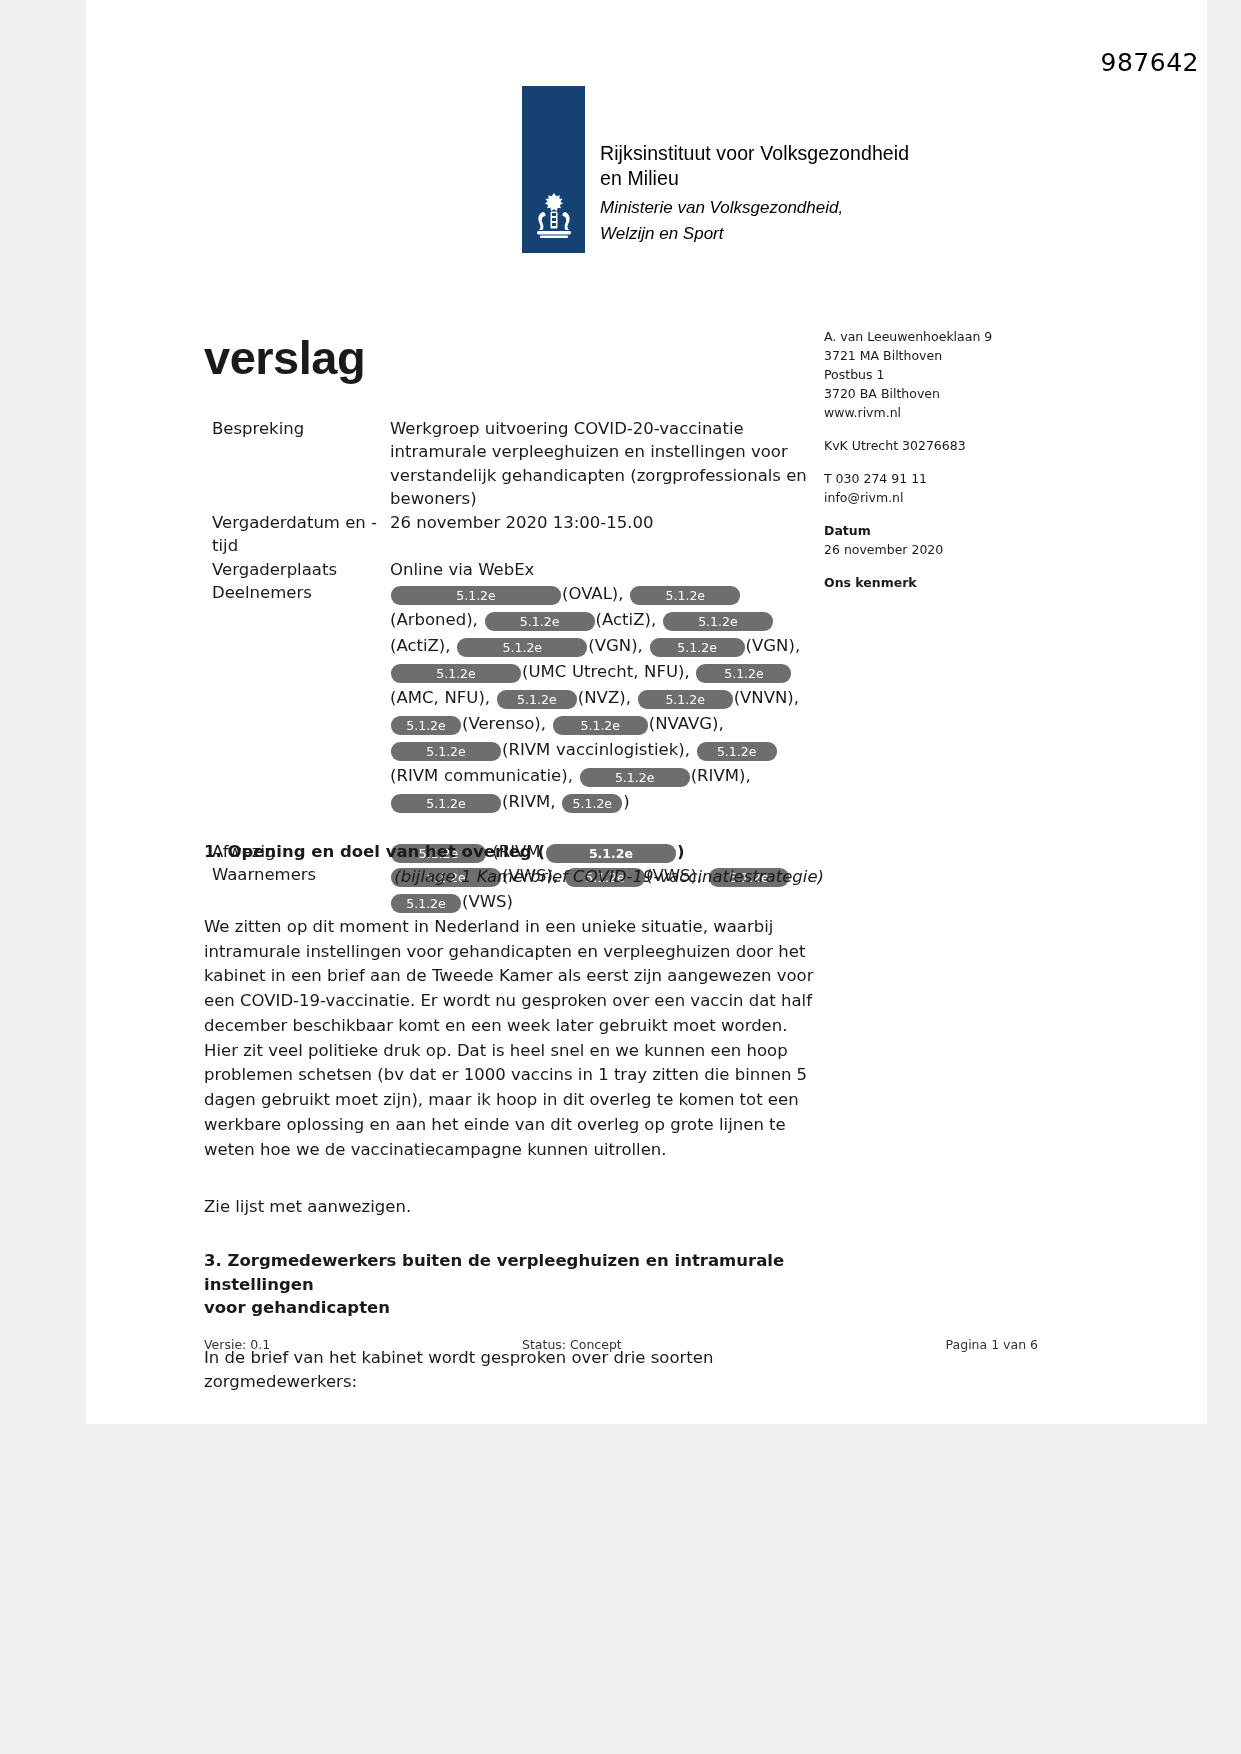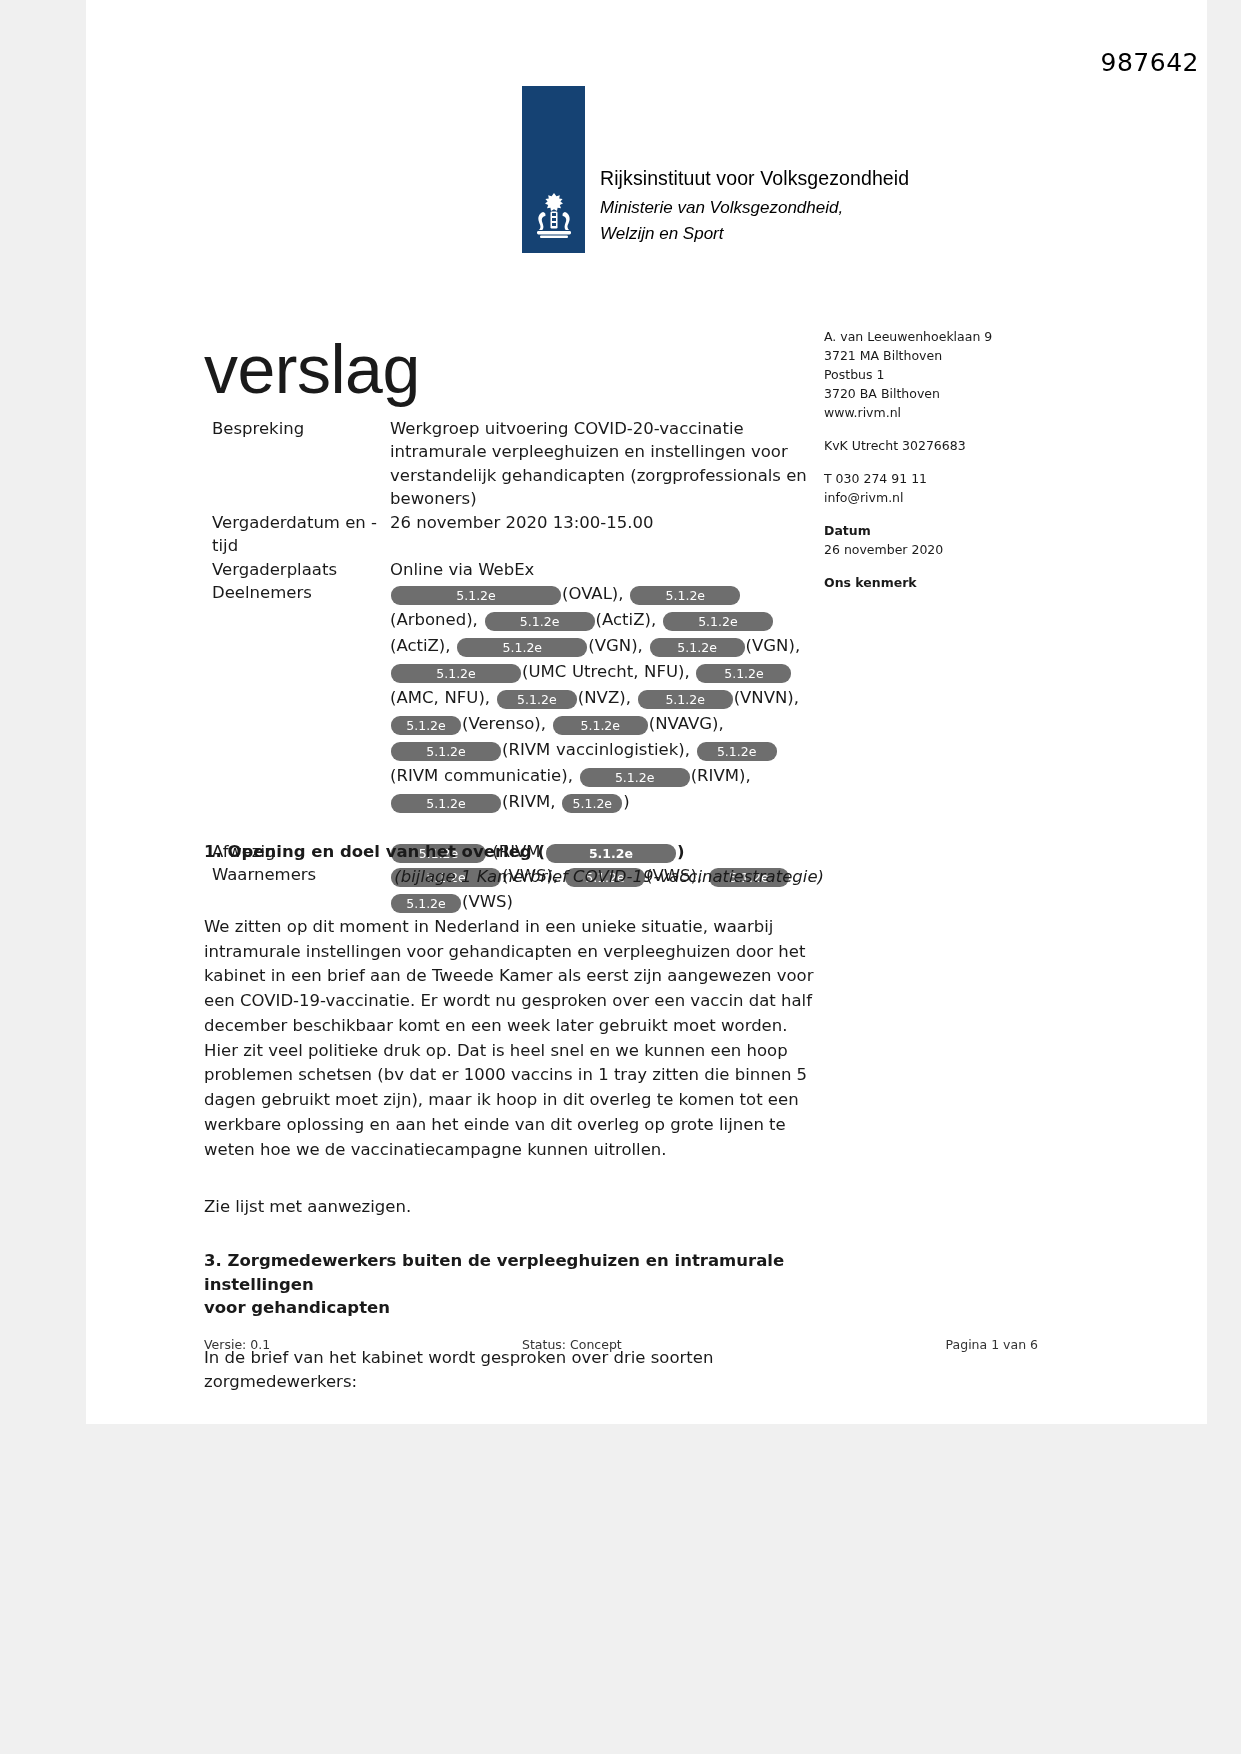--- a/index.html
+++ b/index.html
@@ -64,22 +64,22 @@
     font-size: 17px;
     font-style: italic;
     margin-top: 5px;
     line-height: 1.28;
   }
   
   .title {
     position: absolute;
     left: 204px;
     top: 330px;
-    font-size: 68px;
-    font-weight: 400;
+    font-size: 47px;
+    font-weight: 700;
     letter-spacing: -0.5px;
     color: #1a1a1a;
     font-family: "Liberation Sans", sans-serif;
   }
   
   .sidebar {
     position: absolute;
     left: 824px;
     top: 327px;
     width: 230px;
@@ -217,20 +217,21 @@
           <path d="M21 22 h4 v3 h-4 z M21 27 h4 v3 h-4 z M21 32 h4 v3 h-4 z" fill="#154273"></path>
           <path d="M12 21 c-3 1 -5 4 -4.6 7.6 c0.4 3.4 2.6 5.6 2 8 c-0.4 1.8 -1.6 2.4 -1.6 2.4 l3.4 0 c0 0 1.4 -1.4 1.2 -3.6 c-0.2 -2.6 -1.8 -4.4 -1.6 -6.8 c0.2 -2.4 2 -3.6 3.6 -3.6 l0 -2.2 c-0.8 -1 -1.6 -1.6 -2.4 -1.8 z"></path>
           <path d="M34 21 c3 1 5 4 4.6 7.6 c-0.4 3.4 -2.6 5.6 -2 8 c0.4 1.8 1.6 2.4 1.6 2.4 l-3.4 0 c0 0 -1.4 -1.4 -1.2 -3.6 c0.2 -2.6 1.8 -4.4 1.6 -6.8 c-0.2 -2.4 -2 -3.6 -3.6 -3.6 l0 -2.2 c0.8 -1 1.6 -1.6 2.4 -1.8 z"></path>
           <rect x="6" y="40" width="34" height="3.4" rx="1.4"></rect>
           <rect x="9" y="44.6" width="28" height="2.4" rx="1.1"></rect>
         </g>
       </svg>
     </div>
     <div class="logo-text">
       <div class="l1">Rijksinstituut voor Volksgezondheid</div>
+      <div class="l1">en Milieu</div>
       <div class="l2">Ministerie van Volksgezondheid,</div>
       <div class="l2">Welzijn en Sport</div>
     </div>
   </div>
 
   <div class="title">verslag</div>
 
   <div class="sidebar">
     <div class="blk">
       <div>A. van Leeuwenhoeklaan 9</div>

